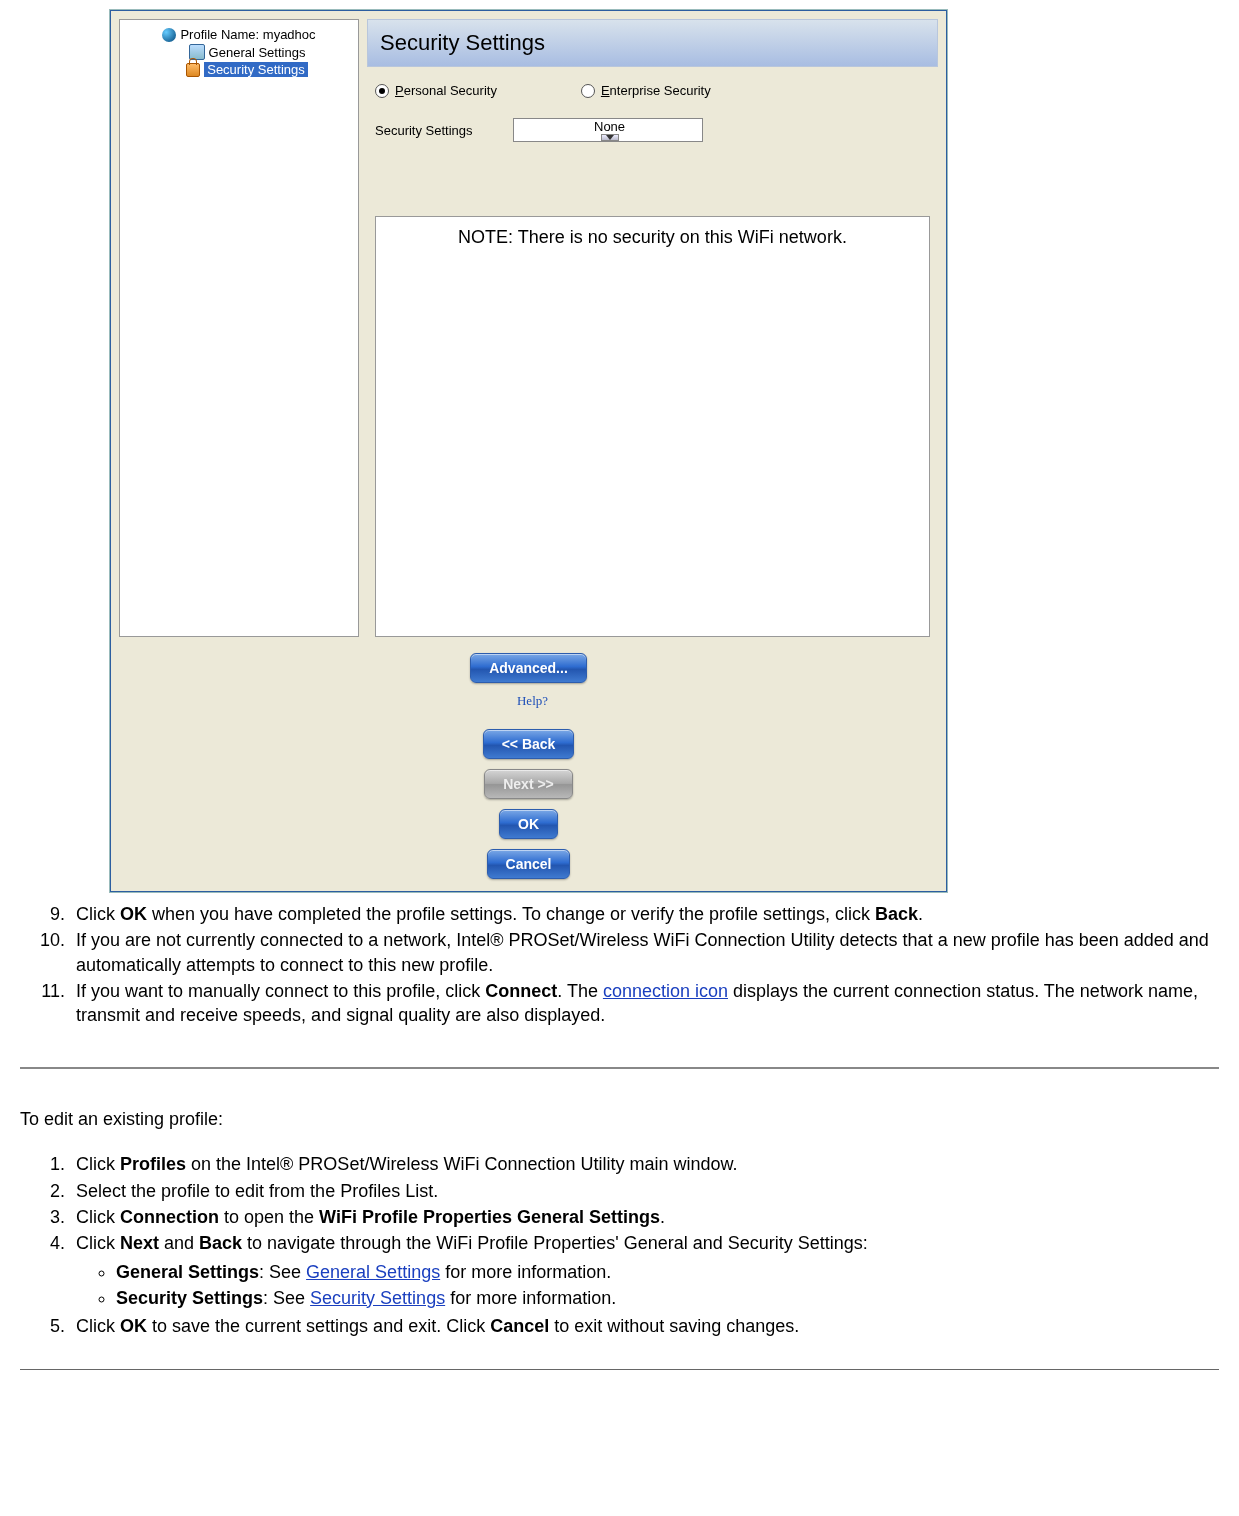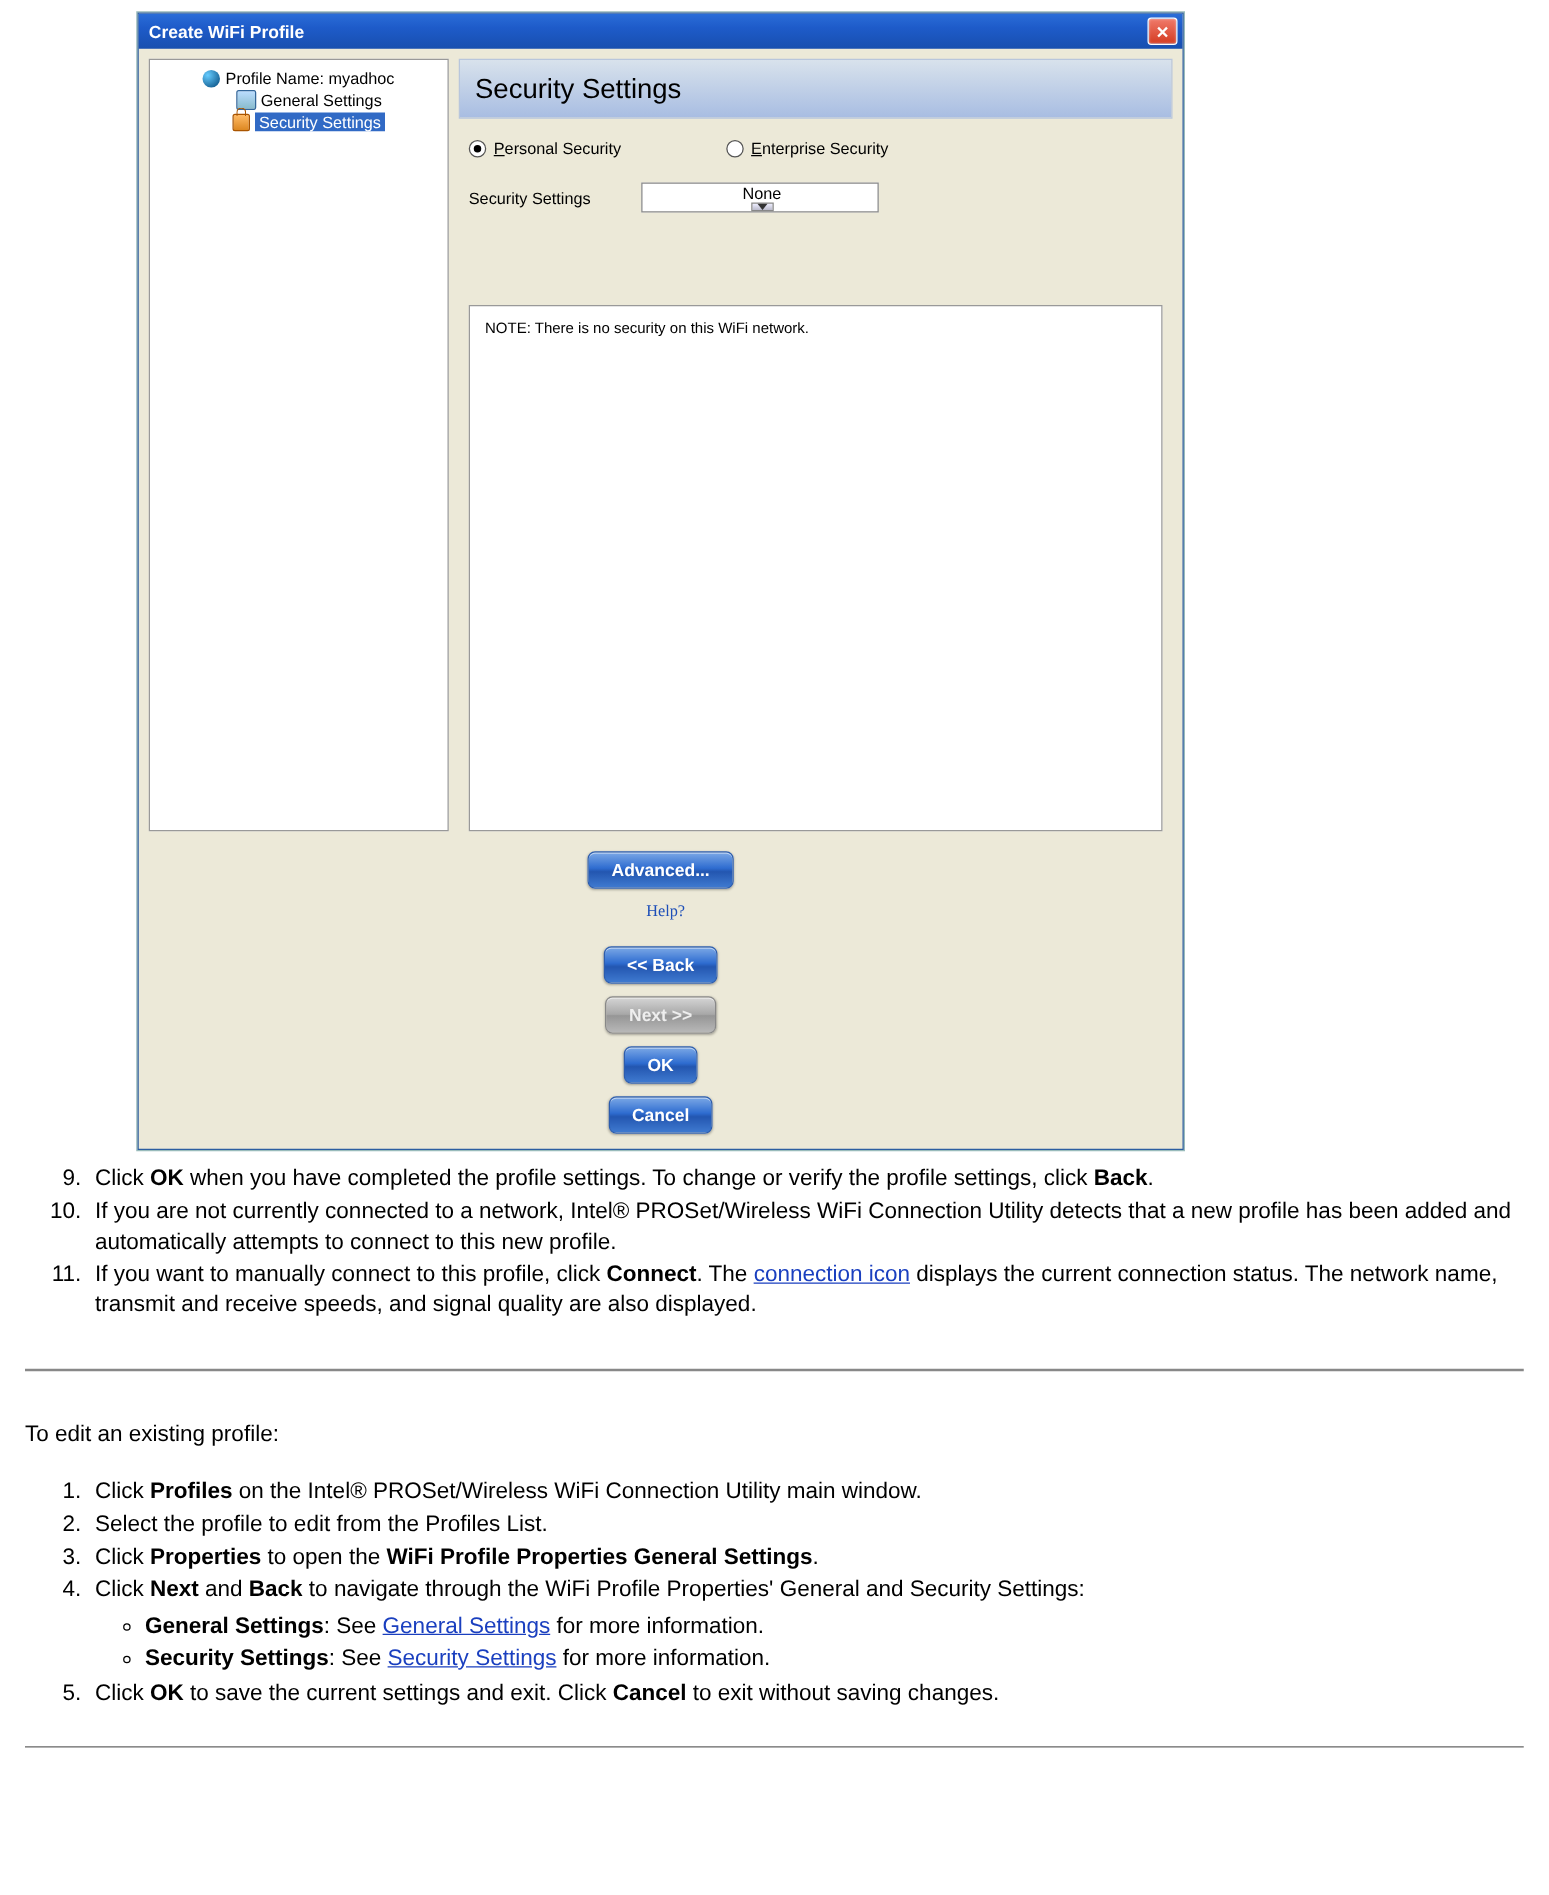--- a/index.html
+++ b/index.html
@@ -168,21 +168,22 @@
     border-left:4px solid transparent;
     border-right:4px solid transparent;
     border-top:5px solid #333;
   }
   .note-box {
     flex: 1;
     margin: 60px 8px 0 8px;
     border: 1px solid #999;
     background: #fff;
     padding: 10px 12px;
-    font-size: 12px;
+    font-size: 18px;
+    text-align: center;
   }
   .dialog-footer {
     padding: 8px 10px 12px 10px;
     display: flex;
     align-items: center;
     gap: 10px;
     flex-direction: column;
   }
   .glossy-btn {
     height: 28px;
@@ -253,24 +254,20 @@
     border: none;
     border-top: 1px solid #666;
   }
 </style>
 </head>
 <body>
 
 <div class="page">
 
   <div class="dialog-wrap">
-    <div class="titlebar">
-      <span>Create WiFi Profile</span>
-      <div class="close-btn">✕</div>
-    </div>
     <div class="dialog-body">
       <div class="tree-panel">
         <div class="tree-item">
           <span class="icon-wifi"></span>
           <span>Profile Name: myadhoc</span>
         </div>
         <div class="tree-item tree-indent1">
           <span class="icon-general"></span>
           <span>General Settings</span>
         </div>
@@ -329,21 +326,21 @@
   <hr class="sep">
 
   <p class="intro">To edit an existing profile:</p>
 
   <ol class="main-list" start="1">
     <li>
       <span>Click </span><strong>Profiles</strong><span> on the Intel® PROSet/Wireless WiFi Connection Utility main window.</span>
     </li>
     <li>Select the profile to edit from the Profiles List.</li>
     <li>
-      <span>Click </span><strong>Properties</strong><span> to open the </span><strong>WiFi Profile Properties General Settings</strong><span>.</span>
+      <span>Click </span><strong>Connection</strong><span> to open the </span><strong>WiFi Profile Properties General Settings</strong><span>.</span>
     </li>
     <li>
       <span>Click </span><strong>Next</strong><span> and </span><strong>Back</strong><span> to navigate through the WiFi Profile Properties' General and Security Settings:</span>
       <ul class="sub-list">
         <li>
           <strong>General Settings</strong><span>: See </span><a class="doc-link">General Settings</a><span> for more information.</span>
         </li>
         <li>
           <strong>Security Settings</strong><span>: See </span><a class="doc-link">Security Settings</a><span> for more information.</span>
         </li>

